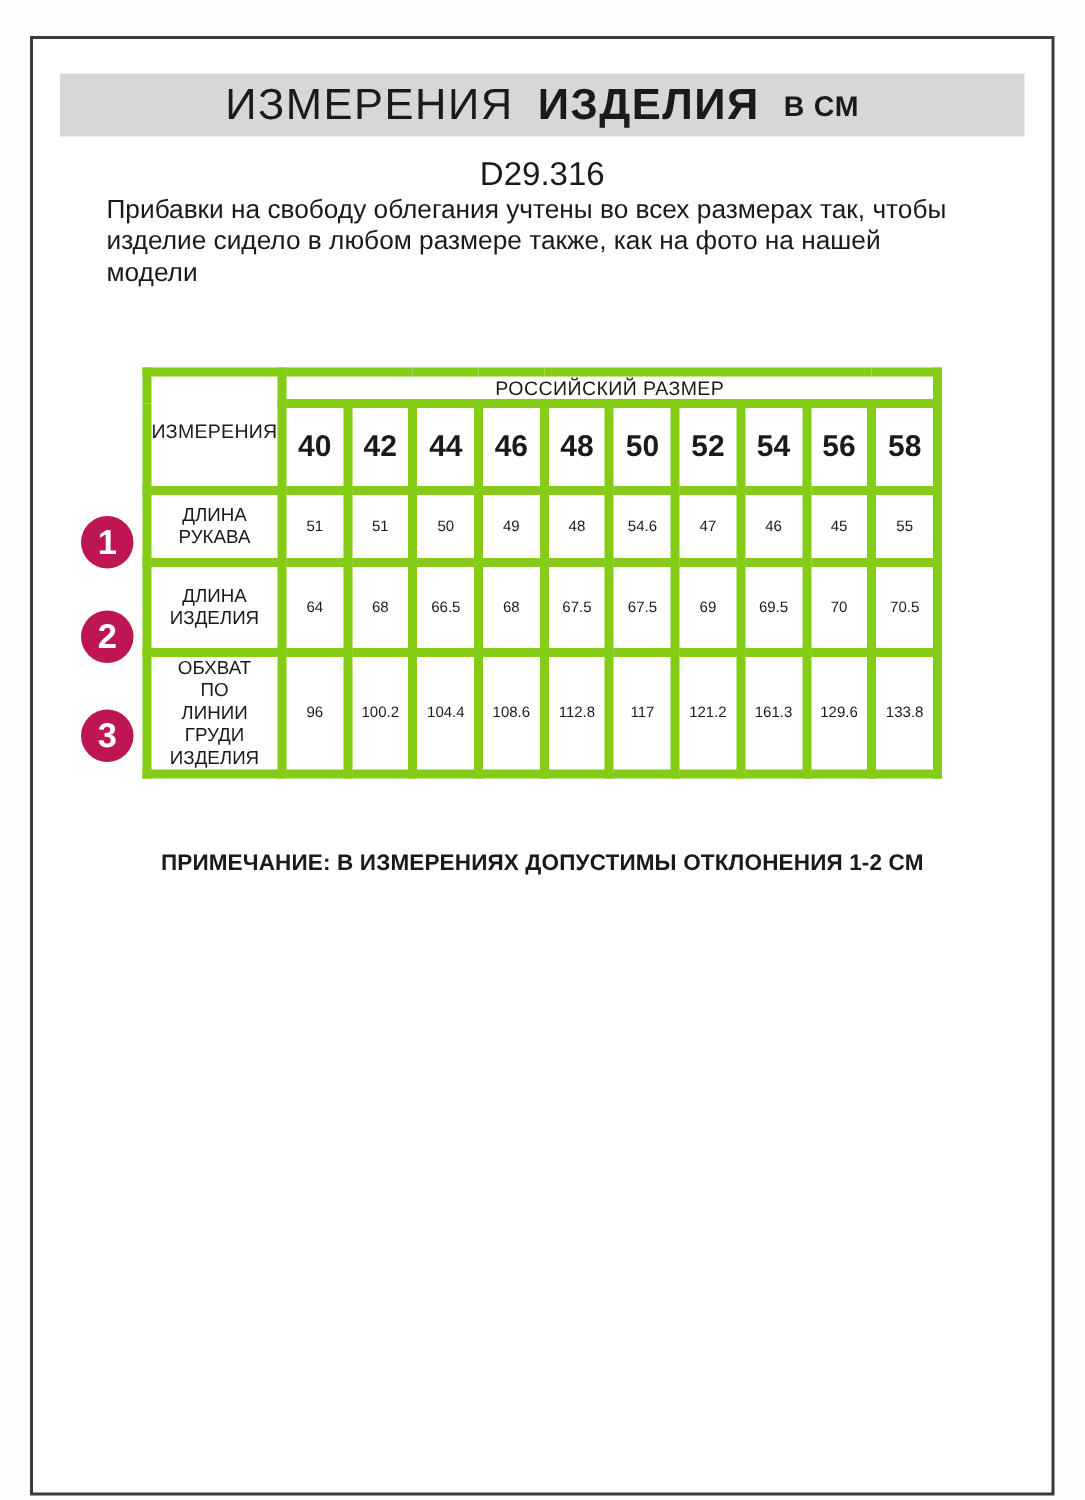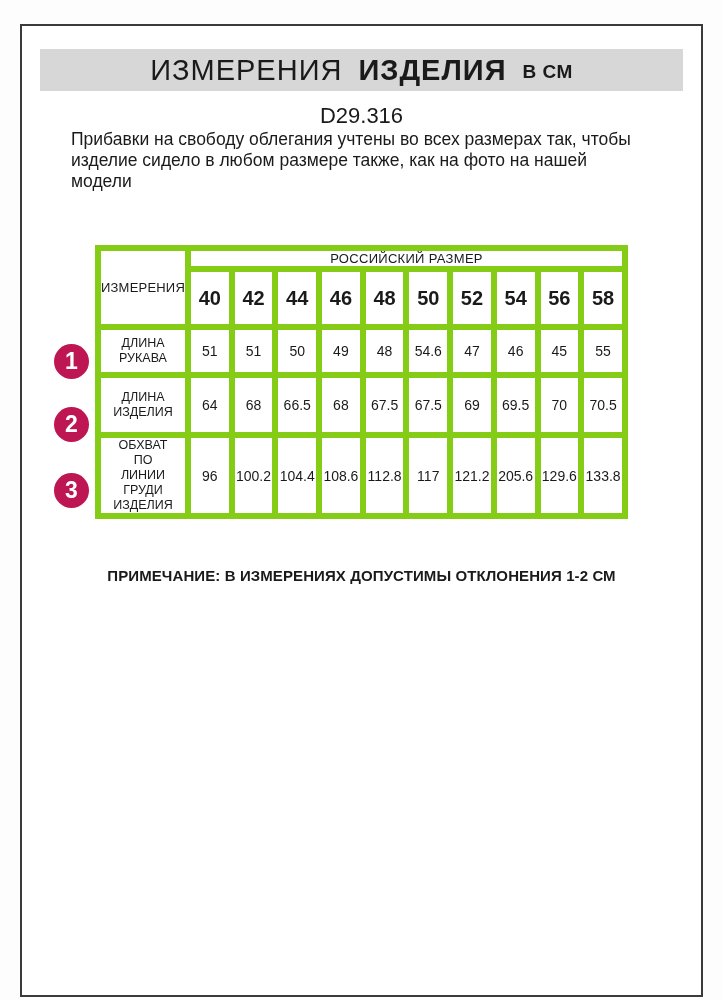--- a/index.html
+++ b/index.html
@@ -57,21 +57,21 @@
   table.size-table th, table.size-table td {
     border: 6px solid #84cc16;
     text-align: center;
     vertical-align: middle;
     background: #ffffff;
   }
   th.measure-h { font-size: 13px; font-weight: 400; letter-spacing: 0.2px; }
   th.group-h   { font-size: 13px; font-weight: 400; height: 21px; letter-spacing: 0.3px; }
   tr.size-row th { font-size: 20px; font-weight: 700; height: 58px; }
   td.row-label { font-size: 12.5px; font-weight: 400; padding: 0 9px; line-height: 15px; }
-  td.val-cell  { font-size: 14px; font-weight: 400; }
+  td.val-cell  { font-size: 10px; font-weight: 400; }
   tbody tr:nth-child(1) td { height: 48px; }
   tbody tr:nth-child(2) td { height: 60px; }
   tbody tr:nth-child(3) td { height: 70px; }
   .num-badge {
     position: absolute;
     left: 54px;
     width: 35px; height: 35px;
     border-radius: 50%;
     background: #be1653;
     color: #ffffff;
@@ -161,21 +161,21 @@
       </tr>
       <tr>
         <td class="row-label">ОБХВАТ ПО ЛИНИИ ГРУДИ ИЗДЕЛИЯ</td>
         <td class="val-cell">96</td>
         <td class="val-cell">100.2</td>
         <td class="val-cell">104.4</td>
         <td class="val-cell">108.6</td>
         <td class="val-cell">112.8</td>
         <td class="val-cell">117</td>
         <td class="val-cell">121.2</td>
-        <td class="val-cell">205.6</td>
+        <td class="val-cell">161.3</td>
         <td class="val-cell">129.6</td>
         <td class="val-cell">133.8</td>
       </tr>
     </tbody>
 </table>
 
 <div class="num-badge badge-1" style="background: rgb(190, 22, 83); color: rgb(255, 255, 255);">1</div>
 <div class="num-badge badge-2" style="background: rgb(190, 22, 83); color: rgb(255, 255, 255);">2</div>
 <div class="num-badge badge-3" style="background: rgb(190, 22, 83); color: rgb(255, 255, 255);">3</div>
 

